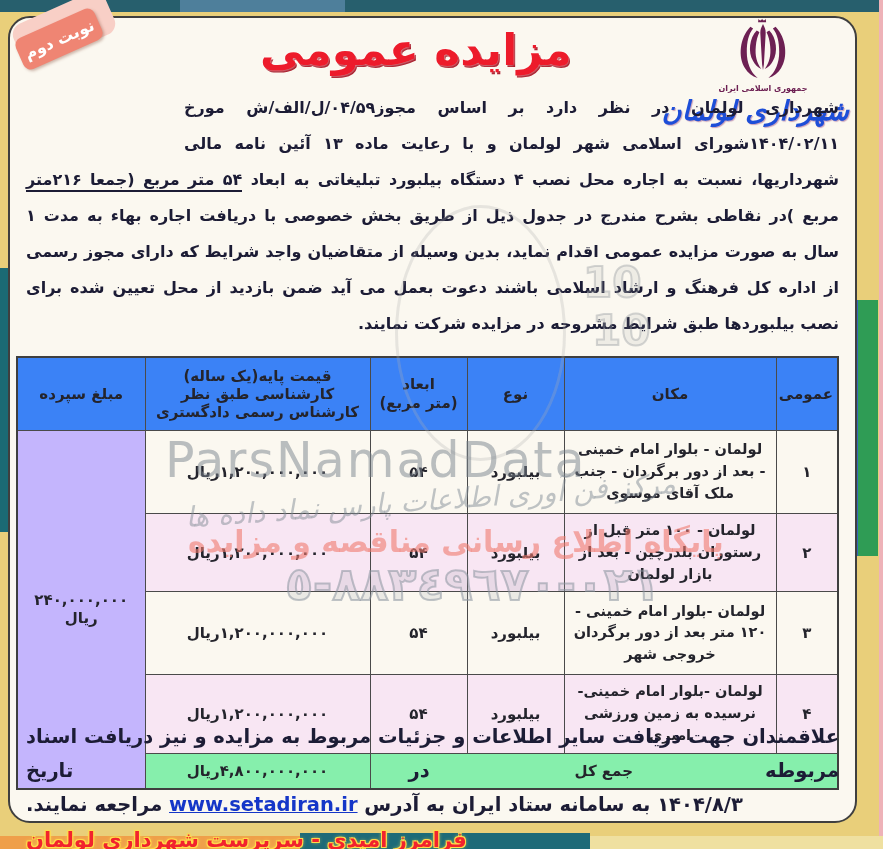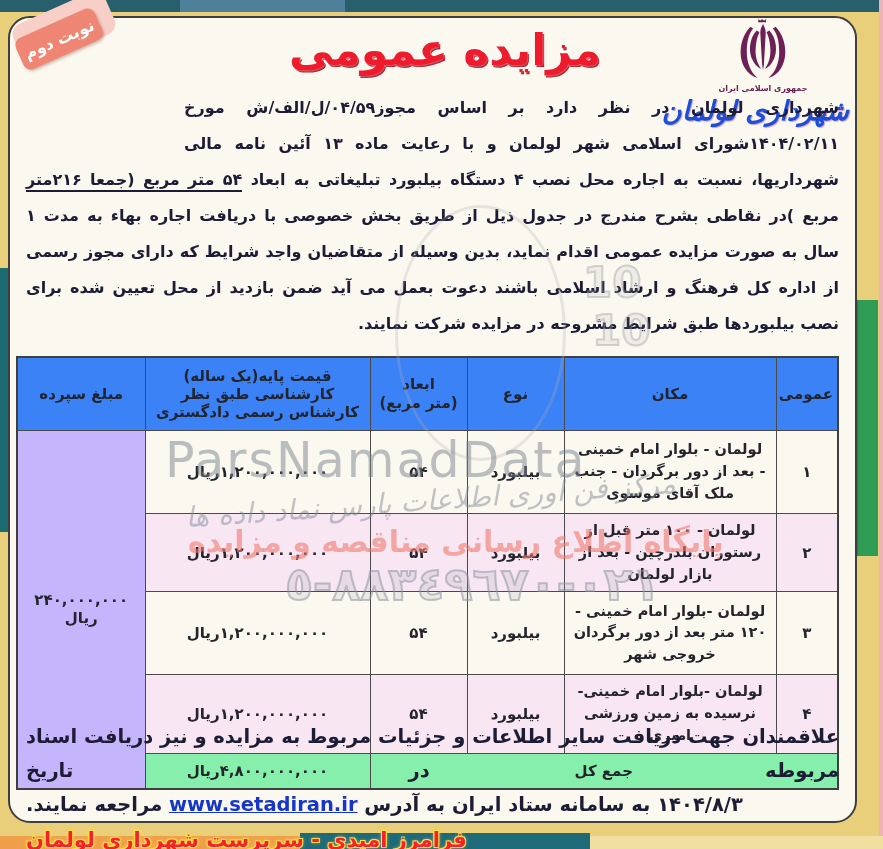--- a/index.html
+++ b/index.html
@@ -36,21 +36,21 @@
   .badge{
     position:absolute;left:16px;top:22px;width:86px;height:34px;
     background:#ef8573;border-radius:8px;transform:rotate(-24deg);
     display:flex;align-items:center;justify-content:center;
     color:#fff;font-weight:bold;font-size:16px;z-index:4;
     box-shadow:1px 2px 3px rgba(120,60,40,.35);
   }
   
   .title{
     position:absolute;left:250px;top:6px;width:370px;
-    text-align:center;font-size:44px;font-weight:bold;color:#ed1b2b;
+    text-align:left;font-size:44px;font-weight:bold;color:#ed1b2b;
     letter-spacing:-1px;
     text-shadow:0 0 3px rgba(255,255,255,.9),1.5px 1.5px 0 #a5101f;
     z-index:2;
   }
   
   .logo{
     position:absolute;right:6px;top:-2px;width:172px;text-align:center;z-index:2;
   }
   .logo svg{display:block;margin:0 auto;}
   .logo .country{font-size:8px;font-weight:bold;color:#6d2053;margin-top:-4px;}

